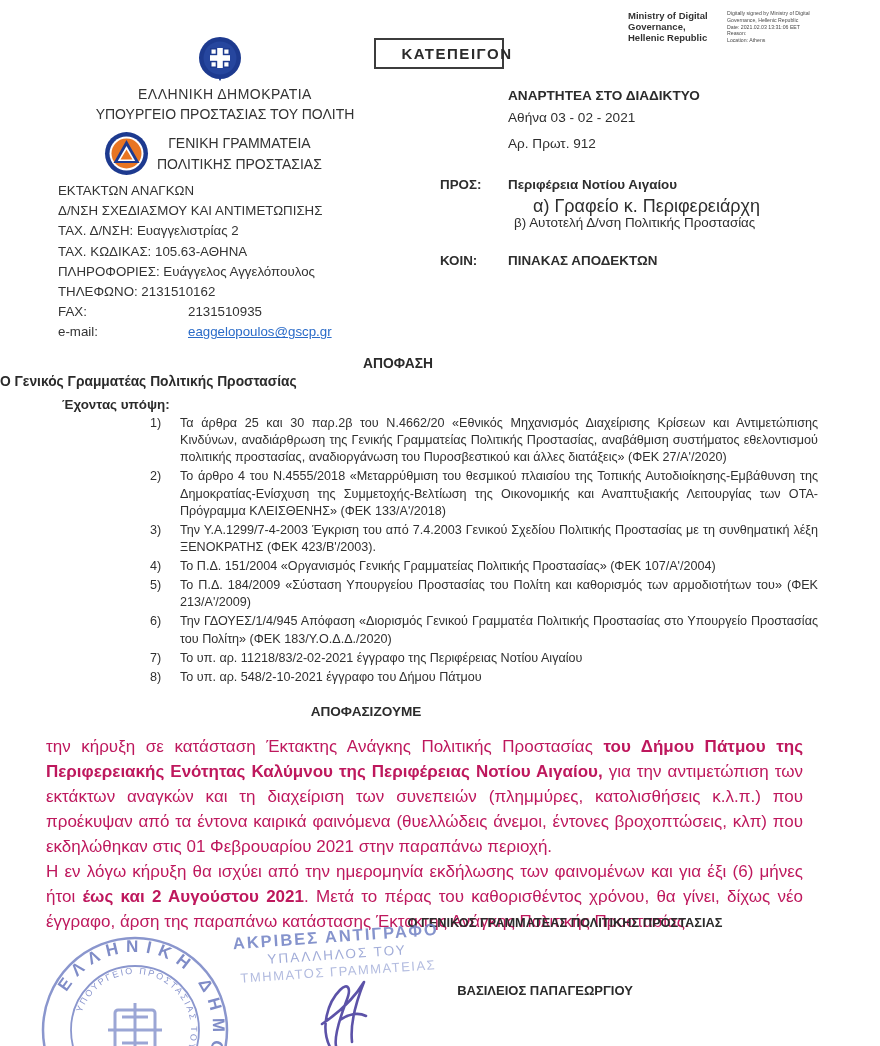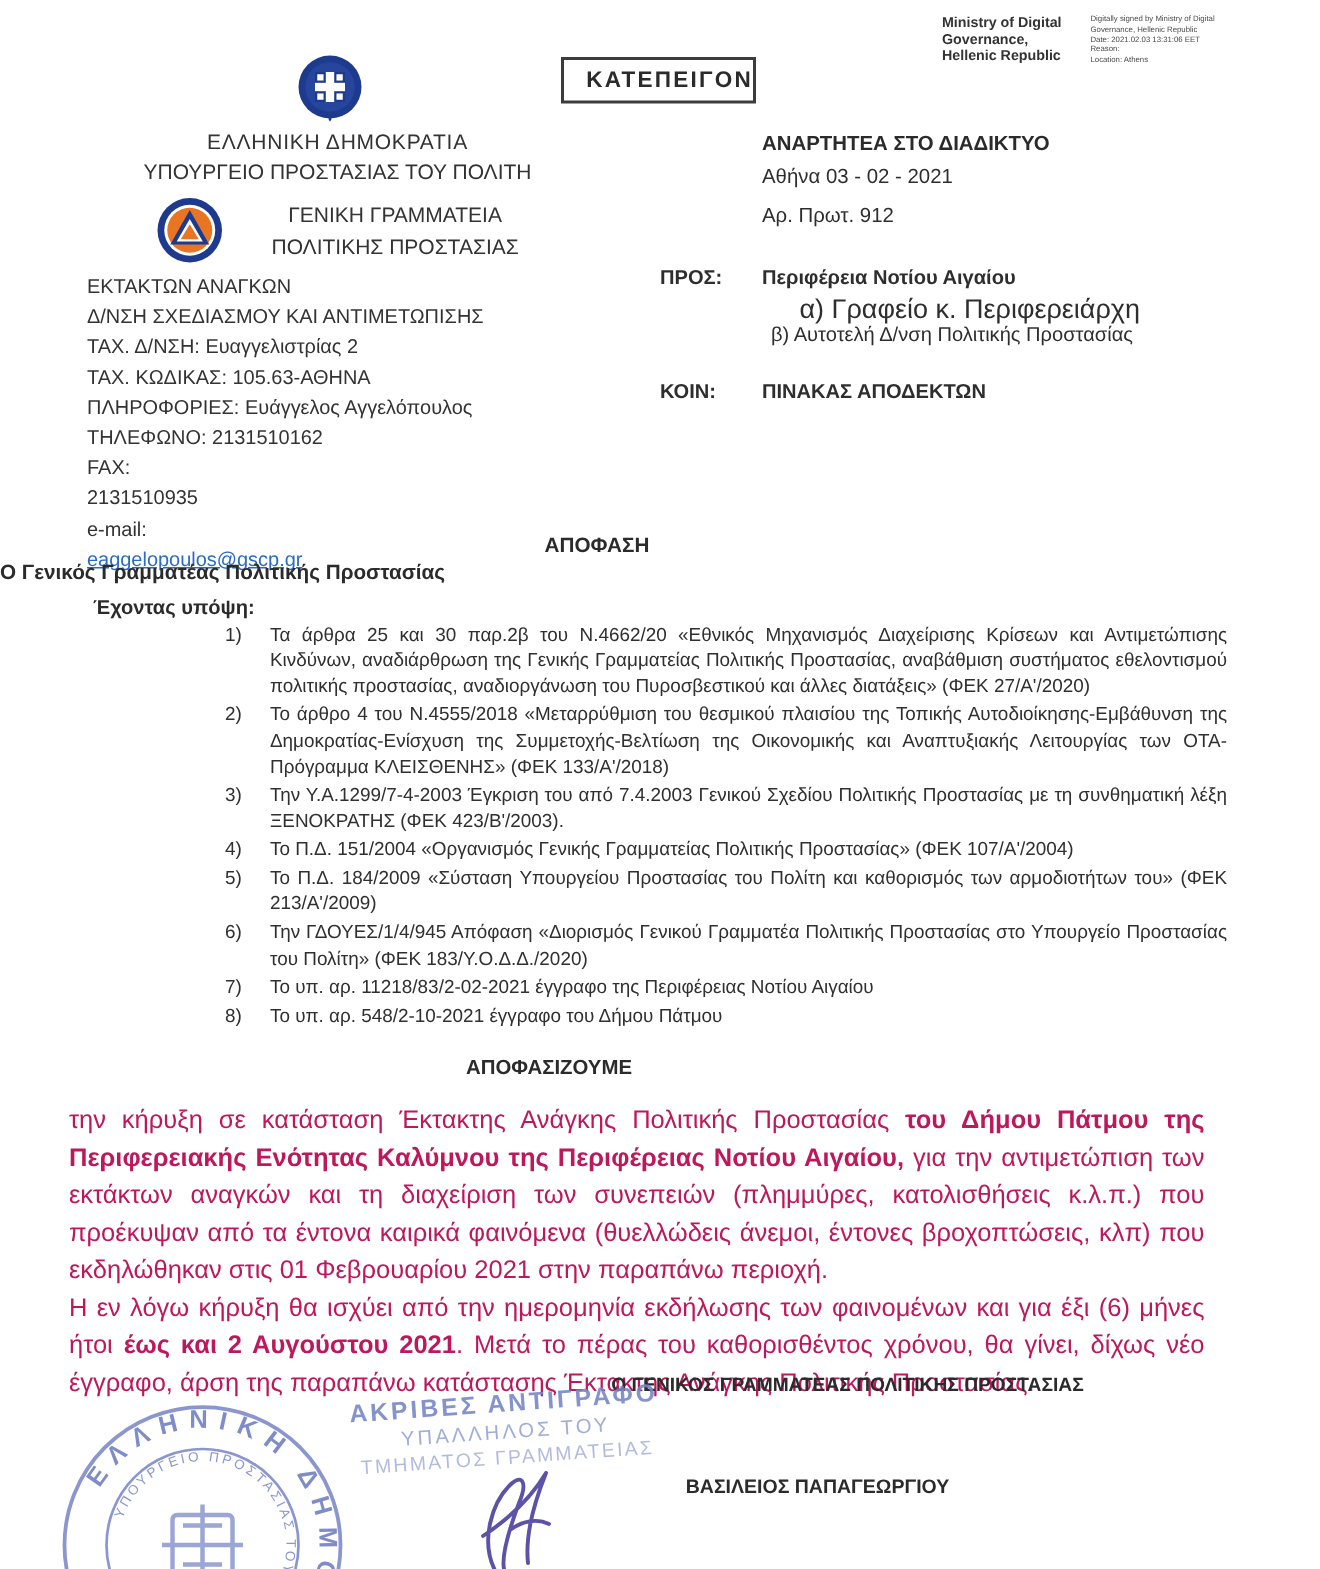--- a/index.html
+++ b/index.html
@@ -8,36 +8,36 @@
     position:relative; width:880px; height:1046px; margin:0 auto;
     background:#ffffff; overflow:hidden;
     font-family:"Liberation Sans", sans-serif; color:#2e2e2e;
   }
   .abs { position:absolute; }
 
   
   .nat-emblem { left:196px; top:34px; width:48px; height:52px; }
   .urgency-box {
     left:374px; top:38px; width:130px; height:31px;
-    border:2px solid #3c3c3c; display:flex; align-items:center; justify-content:flex-end;
+    border:2px solid #3c3c3c; display:flex; align-items:center; justify-content:center;
     font-weight:bold; font-size:15px; letter-spacing:1.5px; color:#2b2b2b;padding-left:36px;
   }
   .digi-block { left:628px; top:10px; width:96px; font-size:9.5px; line-height:1.18; color:#333; font-weight:bold;}
   .digi-details { left:727px; top:10px; width:102px; font-size:5.2px; line-height:1.3; color:#4a4a4a; white-space:pre-line; }
 
   
   .hdr-center { left:58px; width:334px; text-align:center; font-size:14px; color:#333; }
   .republic { top:86px; letter-spacing:0.5px; }
   .ministry { top:106px; }
-  .logo-row { left:104px; top:131px; width:300px; display:flex; align-items:center; gap:32px; }
+  .logo-row { left:104px; top:131px; width:300px; display:flex; align-items:center; gap:8px; }
   .cp-logo { width:45px; height:45px; flex:0 0 45px; }
   .secretariat { text-align:center; font-size:14px; color:#333; line-height:1.45; }
   .left-lines { left:58px; top:181px; width:360px; font-size:13.3px; line-height:1.52; color:#333; }
   .left-lines div { margin-bottom:0px; }
-  .kv-row { display:flex;flex-direction:column; }
+  .kv-row { display:flex; }
   .kv-row .k { width:130px; }
   .email-link { color:#2a6bc8; text-decoration:underline; }
 
   
   .r-publish { left:508px; top:88px; font-weight:bold; font-size:13.6px; color:#2b2b2b; }
   .r-date { left:508px; top:110px; font-size:13.6px; }
   .r-protocol { left:508px; top:136px; font-size:13.6px; }
   .r-pros-label { left:440px; top:177px; font-weight:bold; font-size:13.4px; }
   .r-pros-name  { left:508px; top:177px; font-weight:bold; font-size:13.4px; }
   .r-pros-a { left:533px; top:196px; font-size:18px; }

